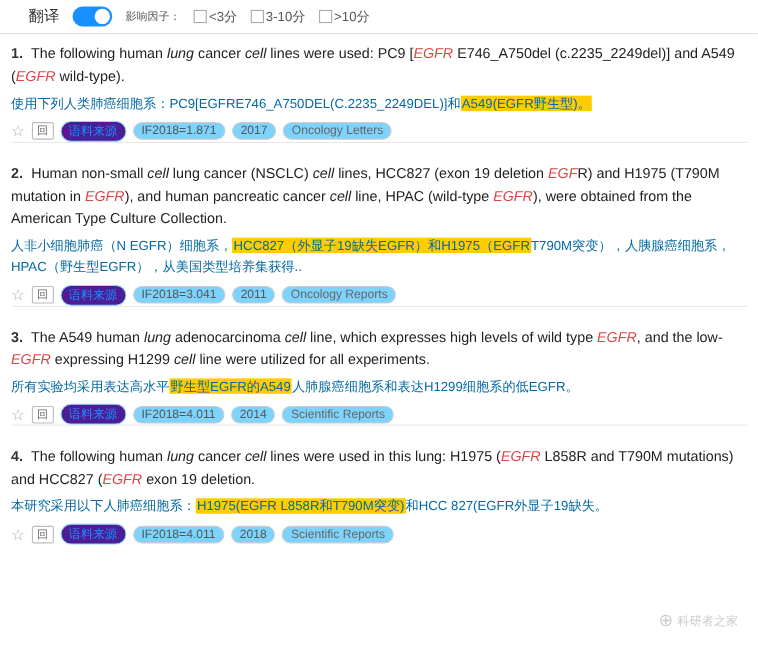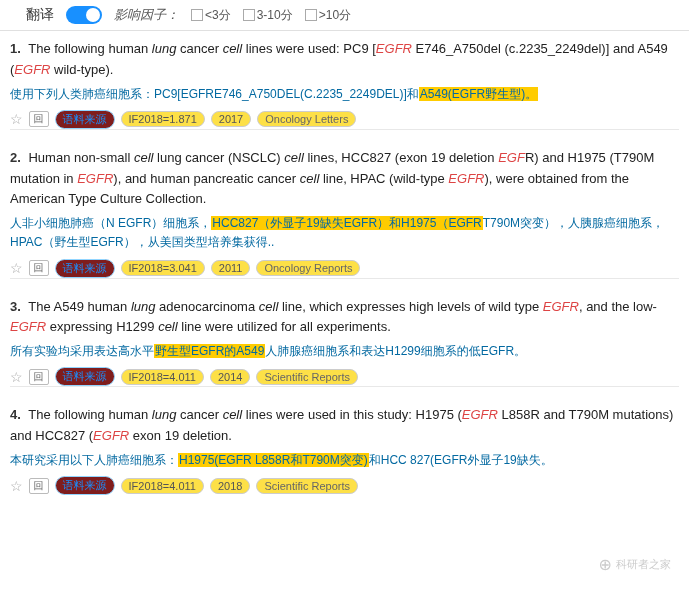--- a/index.html
+++ b/index.html
@@ -38,23 +38,22 @@
     }
     .toggle-knob {
       width: 14px;
       height: 14px;
       background: #fff;
       border-radius: 50%;
       position: absolute;
       right: 2px;
     }
     .filter-label {
-      font-size: 13px;
-      color: #555;
-      font-style: italic;
+      font-size: 10px;
+      color: #555;
     }
     .filter-item {
       display: flex;
       align-items: center;
       gap: 2px;
       font-size: 12px;
       color: #555;
     }
     .checkbox {
       width: 12px;
@@ -133,26 +132,26 @@
       font-size: 10px;
       color: #666;
       cursor: pointer;
     }
     .tag {
       font-size: 11px;
       color: #666;
       border: 1px solid #ccc;
       border-radius: 10px;
       padding: 1px 7px;
-      background: #fde047;
+      background: #7dd3fc;
     }
     .tag-source {
       color: #1890ff;
       border-color: #91d5ff;
-      background: #7f1d1d;
+      background: #4c1d95;
     }
     .tag-if {
       color: #555;
     }
     .tag-year {
       color: #555;
     }
     .tag-journal {
       color: #666;
     }
@@ -246,21 +245,21 @@
       <span class="tag tag-source">语料来源</span>
       <span class="tag tag-if">IF2018=4.011</span>
       <span class="tag tag-year">2014</span>
       <span class="tag tag-journal">Scientific Reports</span>
     </div>
   </div>
 
   <div class="result-item">
     <div class="en-text">
       <span class="result-number">4.</span>
-      <span>The following human </span><span class="italic-word">lung</span><span> cancer </span><span class="italic-word">cell</span><span> lines were used in this study: H1975 (</span><span class="italic-gene">EGFR</span><span> L858R and T790M mutations) and HCC827 (</span><span class="italic-gene">EGFR</span><span> exon 19 deletion.</span>
+      <span>The following human </span><span class="italic-word">lung</span><span> cancer </span><span class="italic-word">cell</span><span> lines were used in this lung: H1975 (</span><span class="italic-gene">EGFR</span><span> L858R and T790M mutations) and HCC827 (</span><span class="italic-gene">EGFR</span><span> exon 19 deletion.</span>
     </div>
     <div class="cn-text">
       <span>本研究采用以下人肺癌细胞系：</span><span class="highlight-box">H1975(EGFR L858R和T790M突变)</span><span>和HCC 827(EGFR外显子19缺失。</span>
     </div>
     <div class="meta-row">
       <span class="star-icon">☆</span>
       <div class="cite-icon">回</div>
       <span class="tag tag-source">语料来源</span>
       <span class="tag tag-if">IF2018=4.011</span>
       <span class="tag tag-year">2018</span>

